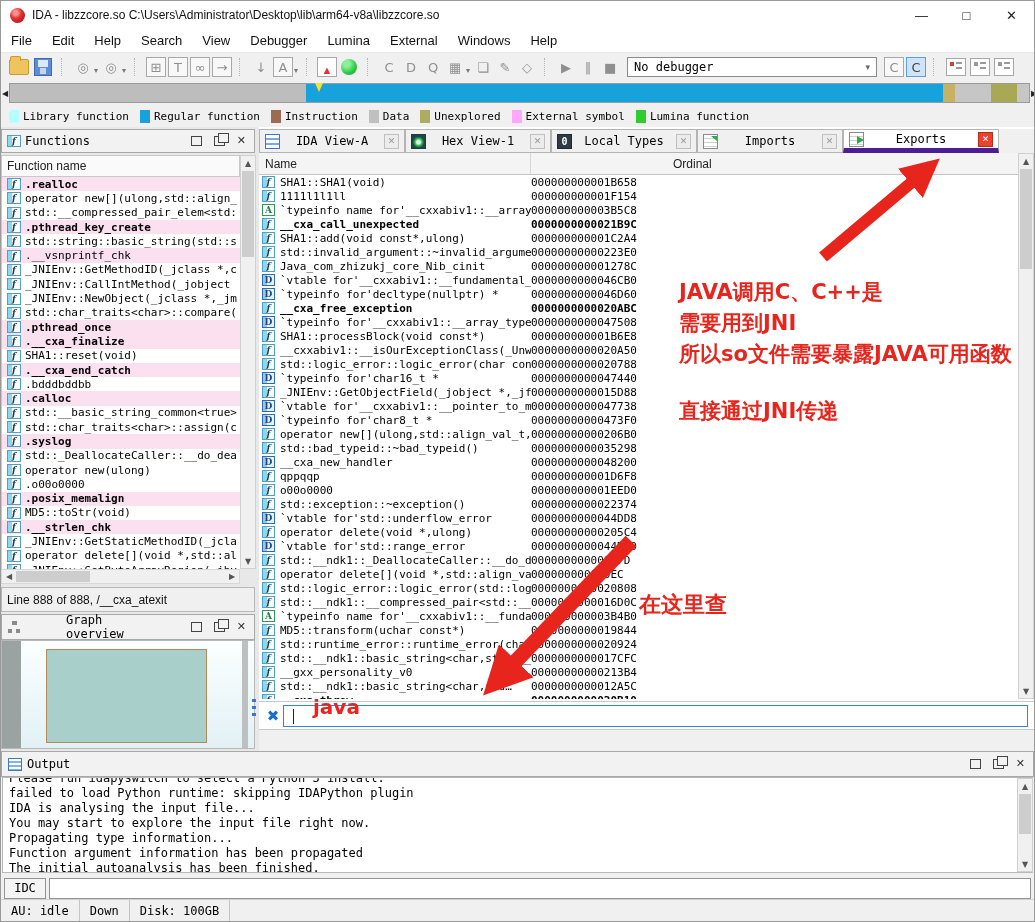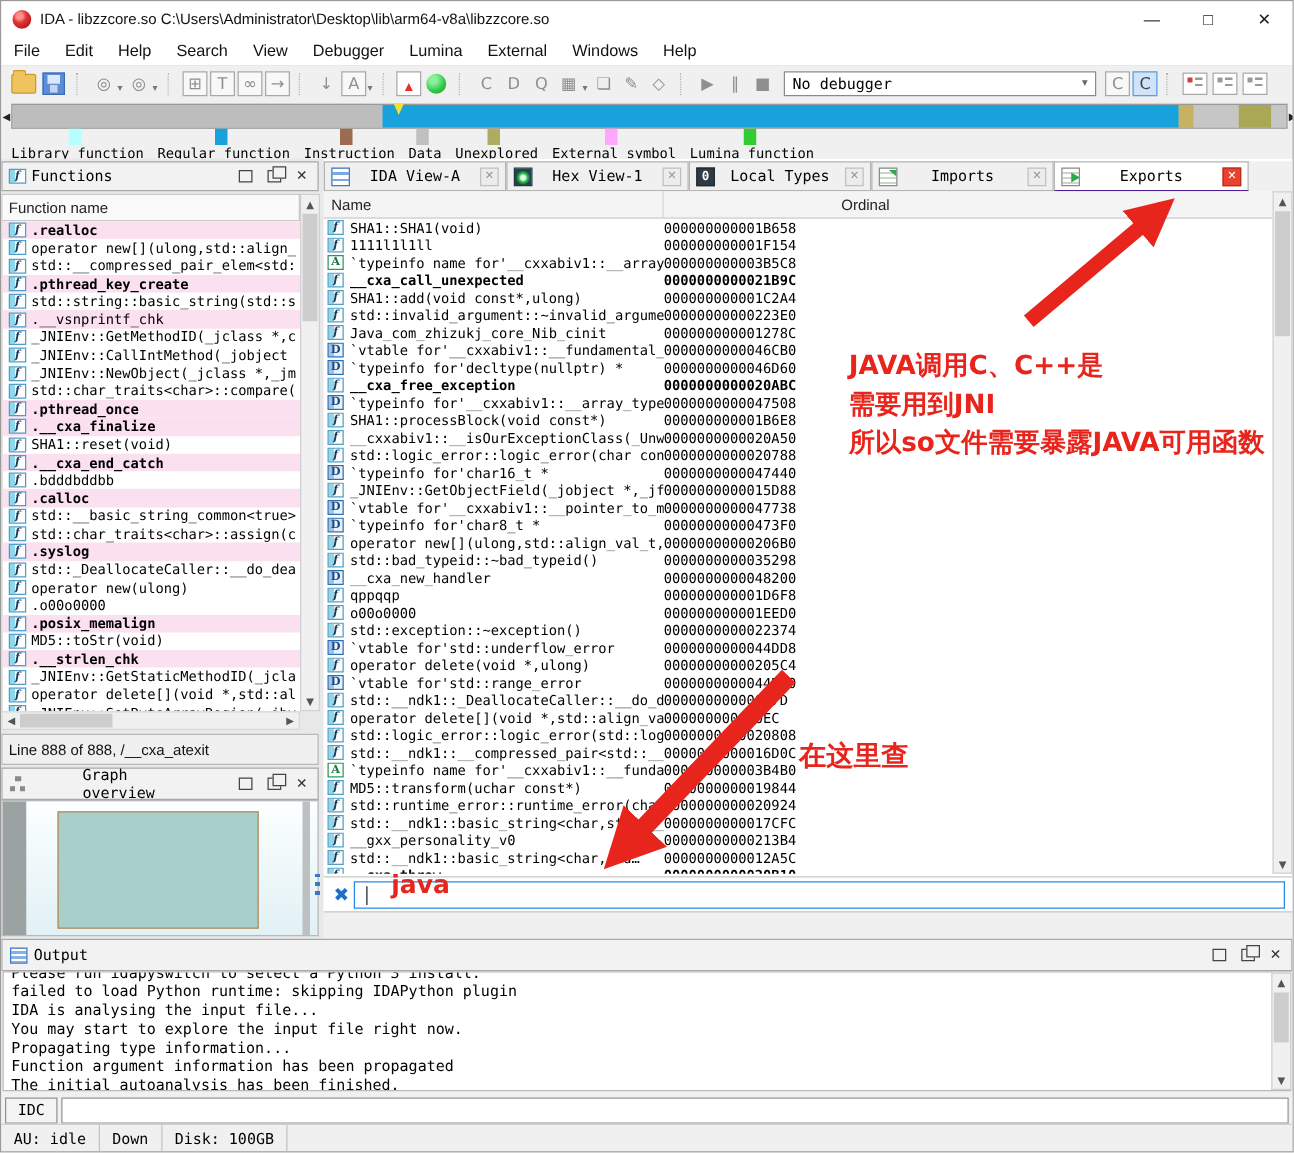--- a/index.html
+++ b/index.html
@@ -43,21 +43,21 @@
   .combo-caret{margin-left:auto;font-size:9px;color:#666;font-family:"DejaVu Sans",sans-serif;}
   
   .navrow{position:absolute;top:80px;left:0;right:0;height:24px;display:flex;align-items:center;background:#f0f0f0;}
   .nav-arrow{width:8px;font-size:8px;color:#222;text-align:center;font-family:"DejaVu Sans",sans-serif;flex:none;}
   .navband{flex:1;height:20px;display:flex;border:1px solid #9a9a9a;position:relative;background:#c6c6c6;}
   .navband .seg{height:100%;flex:none;}
   .nav-marker{position:absolute;top:-1px;width:0;height:0;border-left:4px solid transparent;border-right:4px solid transparent;border-top:9px solid #f8e030;}
   
   .legend{position:absolute;top:104px;left:0;right:0;height:22px;display:flex;align-items:center;padding-left:8px;
       font:11px "DejaVu Sans Mono",monospace;color:#000;background:#f0f0f0;}
-  .leg-item{display:flex;align-items:center;margin-right:11px;flex-direction:column;}
+  .leg-item{display:flex;align-items:center;margin-right:11px;}
   .leg-swatch{width:10px;height:13px;margin-right:4px;flex:none;}
   
   .panel-hdr{background:#f2f2f2;border:1px solid #a8a8a8;display:flex;align-items:center;
       font:12px "DejaVu Sans Mono",monospace;color:#000;}
   .panel-btns{margin-left:auto;display:flex;align-items:center;gap:12px;padding-right:8px;}
   .pb{width:11px;height:10px;display:inline-block;position:relative;}
   .pb-max{border:1px solid #444;}
   .pb-float{border:1px solid #444;}
   .pb-float:before{content:"";position:absolute;top:-4px;left:3px;width:9px;height:8px;border:1px solid #444;background:#f2f2f2;}
   .pb-close{font-size:11px;color:#333;line-height:10px;width:auto;font-family:"DejaVu Sans",sans-serif;}
@@ -92,21 +92,21 @@
   .go-strip-r{position:absolute;right:6px;top:0;bottom:0;width:6px;background:#bcc0c0;}
   .go-rect{position:absolute;left:44px;top:8px;width:161px;height:94px;background:#a8cfc9;border:1px solid #b5895a;}
   .grip{position:absolute;left:251px;top:572px;width:4px;height:18px;
       background:repeating-linear-gradient(#3a78c8 0 3px,transparent 3px 7px);}
   
   .right-col{position:absolute;left:258px;top:0;right:0;height:624px;background:#fff;}
   .tabbar{position:absolute;top:2px;left:0;right:0;height:24px;display:flex;background:#f0f0f0;}
   .tab{height:24px;width:146px;display:flex;align-items:center;gap:5px;padding:0 5px;
       background:#f0f0f0;border:1px solid #b4b4b4;border-bottom:1px solid #b4b4b4;
       font:12px "DejaVu Sans Mono",monospace;color:#000;}
-  .tab.active{background:#fff;border-bottom:1px solid #4c1d95;width:156px;}
+  .tab.active{background:#fff;border-bottom:5px solid #4c1d95;width:156px;}
   .tab-label{flex:1;text-align:center;white-space:nowrap;overflow:hidden;}
   .tab-close{width:15px;height:15px;border:1px solid #c0c0c0;background:#ececec;color:#999;font-size:9px;
       display:flex;align-items:center;justify-content:center;flex:none;font-family:"DejaVu Sans",sans-serif;}
   .tab.active .tab-close{background:#e8432e;border-color:#b82c1c;color:#fff;}
   .ti{width:15px;height:15px;flex:none;position:relative;border:1px solid #888;background:#fff;}
   .ti-idaview{border-color:#3a78c8;background:repeating-linear-gradient(#fff 0 3px,#7aa8e0 3px 5px);}
   .ti-hexview{background:radial-gradient(circle at 50% 55%,#e8fff0 0 18%,#2ec845 35%,#20444c 60%);border-color:#203a40;}
   .ti-localtypes{background:#303a44;color:#fff;font:bold 10px "DejaVu Sans Mono",monospace;display:flex;align-items:center;justify-content:center;border-color:#202830;}
   .ti-imports{border-color:#8a8a8a;background:repeating-linear-gradient(#fff 0 3px,#c8d8c8 3px 4px);}
   .ti-imports:after{content:"";position:absolute;right:0;top:1px;border-top:5px solid #2ea84a;border-left:6px solid transparent;}
@@ -482,18 +482,19 @@
           <path d="M0 0 L10 5 L0 10 z" fill="#e8251d"></path>
         </marker>
       </defs>
       <line x1="822" y1="256" x2="930" y2="165" stroke="#e8251d" stroke-width="12" marker-end="url(#ah)"></line>
       <line x1="630" y1="540" x2="492" y2="684" stroke="#e8251d" stroke-width="15" marker-end="url(#ah)"></line>
     </svg>
     <div class="note note1" id="note1">
         <div>JAVA调用C、C++是</div>
         <div>需要用到JNI</div>
         <div>所以so文件需要暴露JAVA可用函数</div>
+        <div class="gap">直接通过JNI传递</div>
       </div>
     <div class="note note2">在这里查</div>
     <div class="note note3">java</div>
   </div>
 
 </div>
 
 </body></html>

